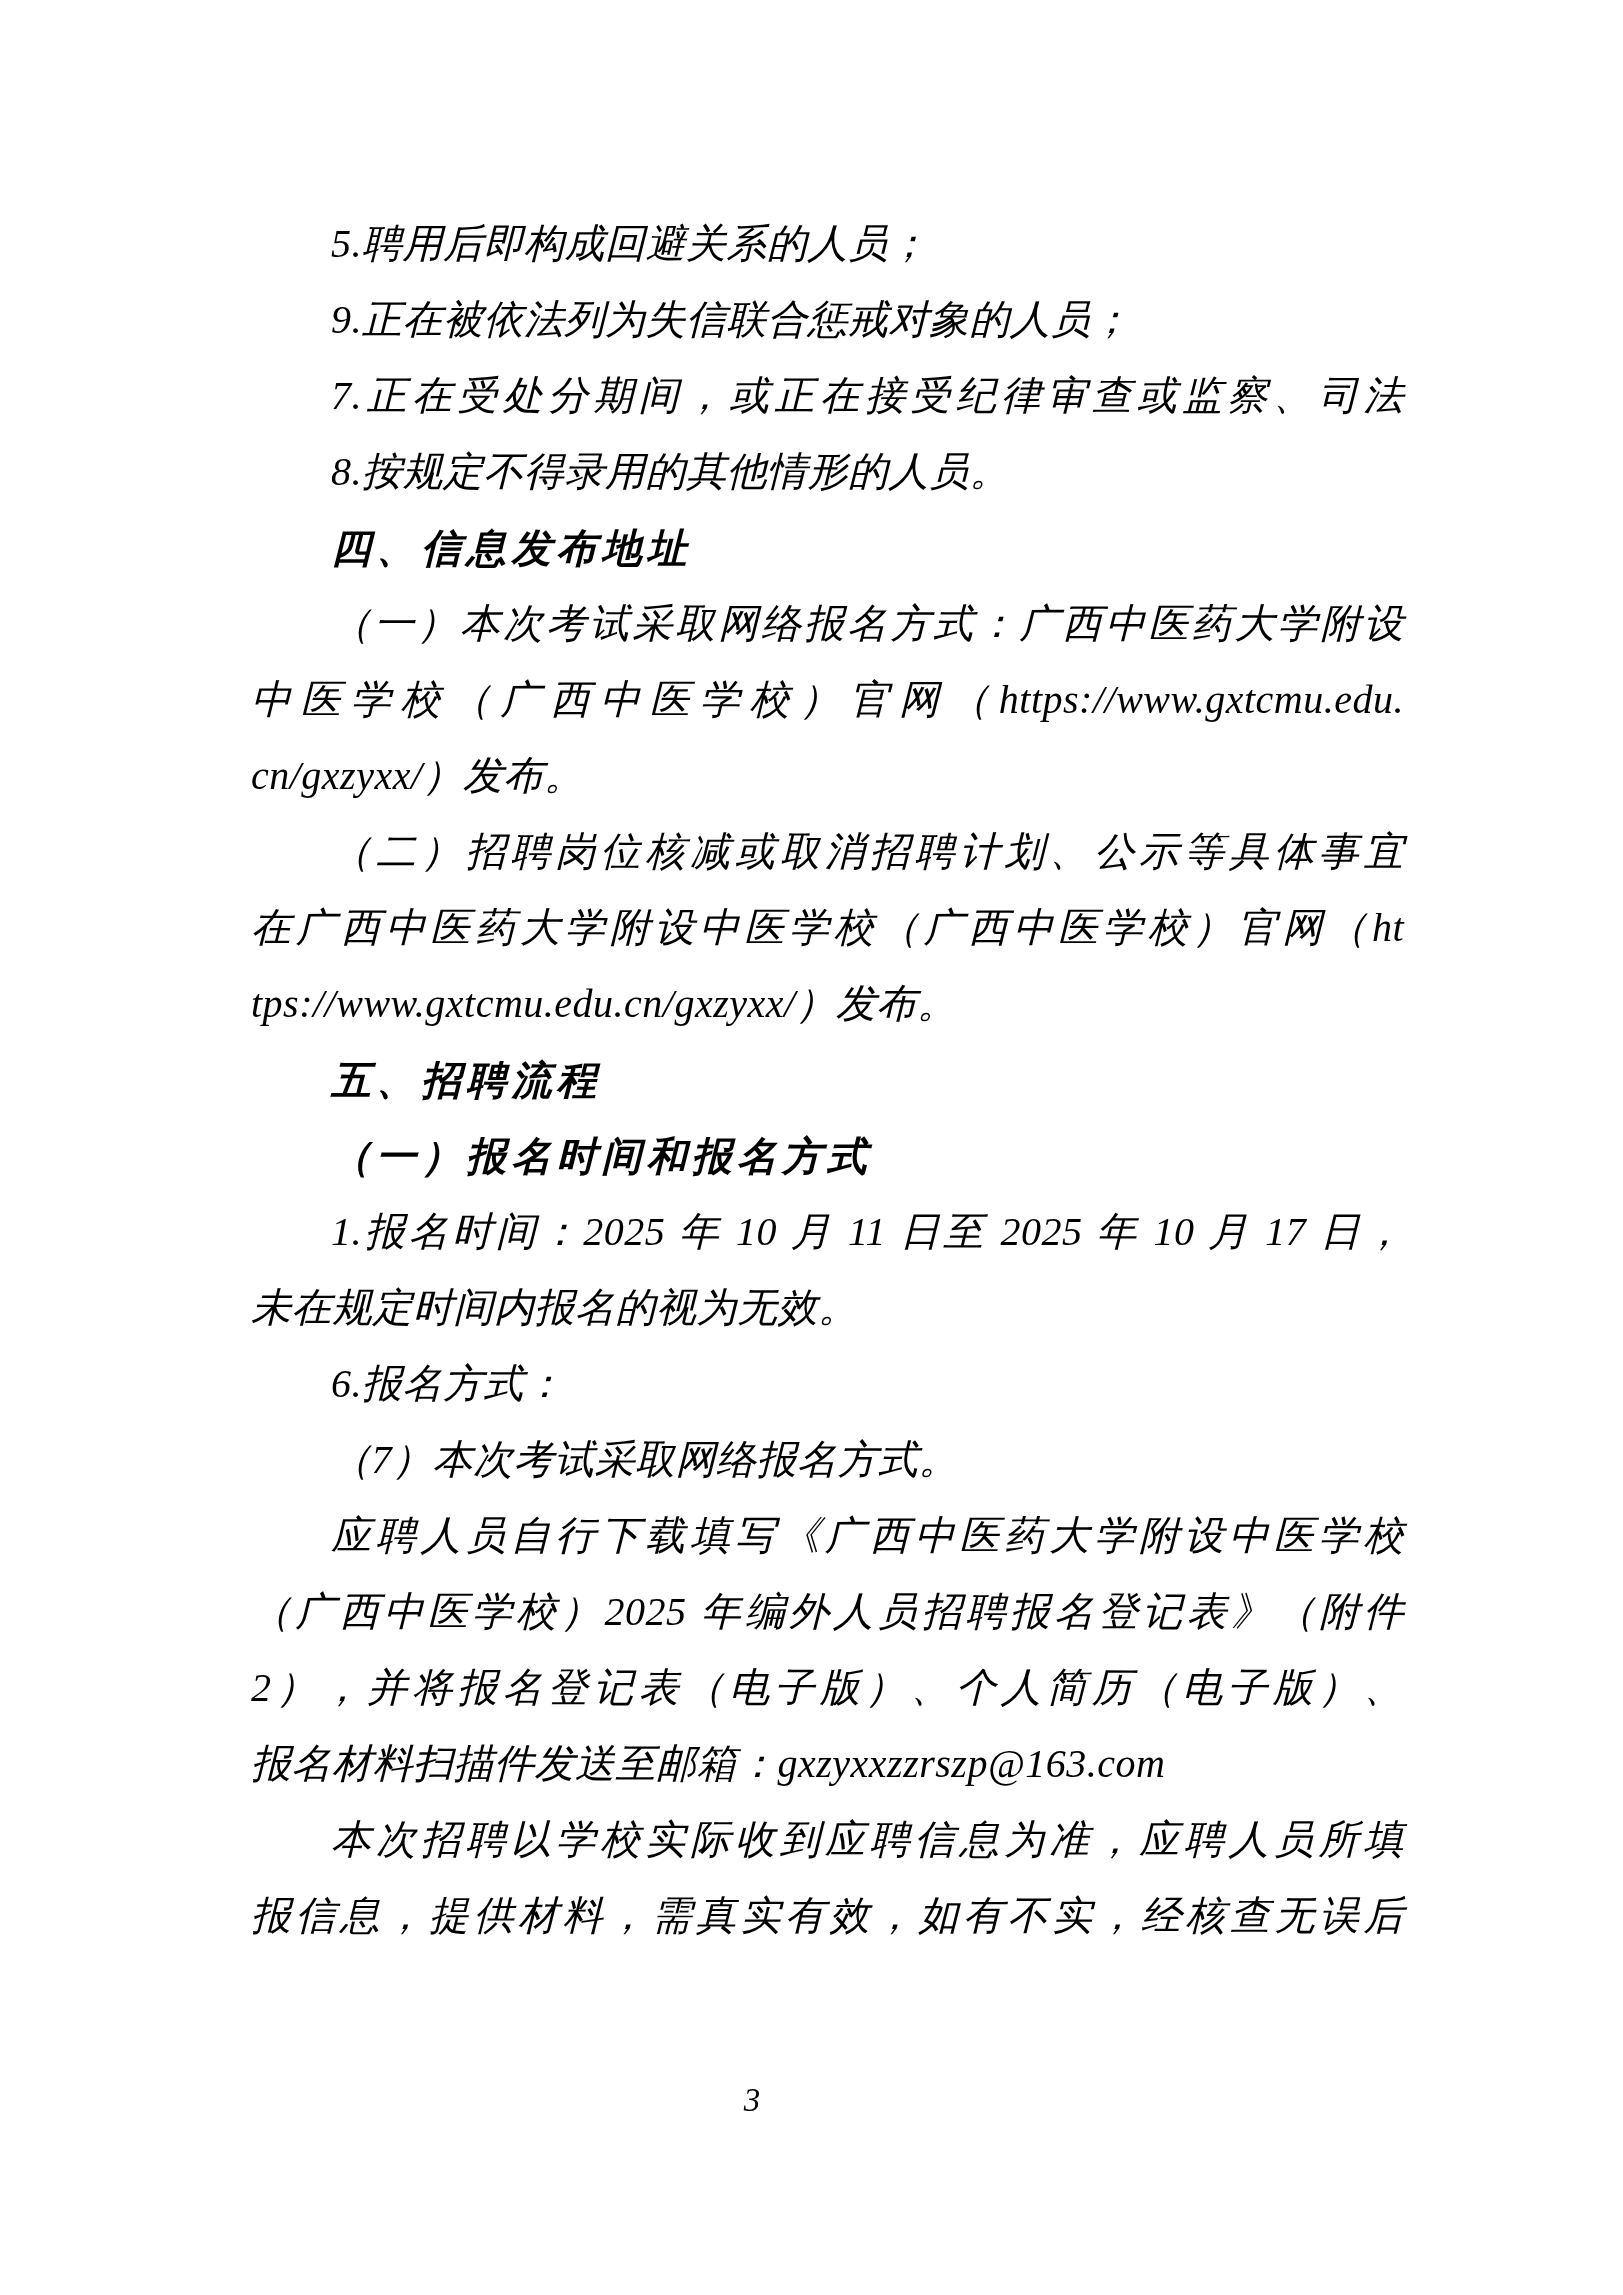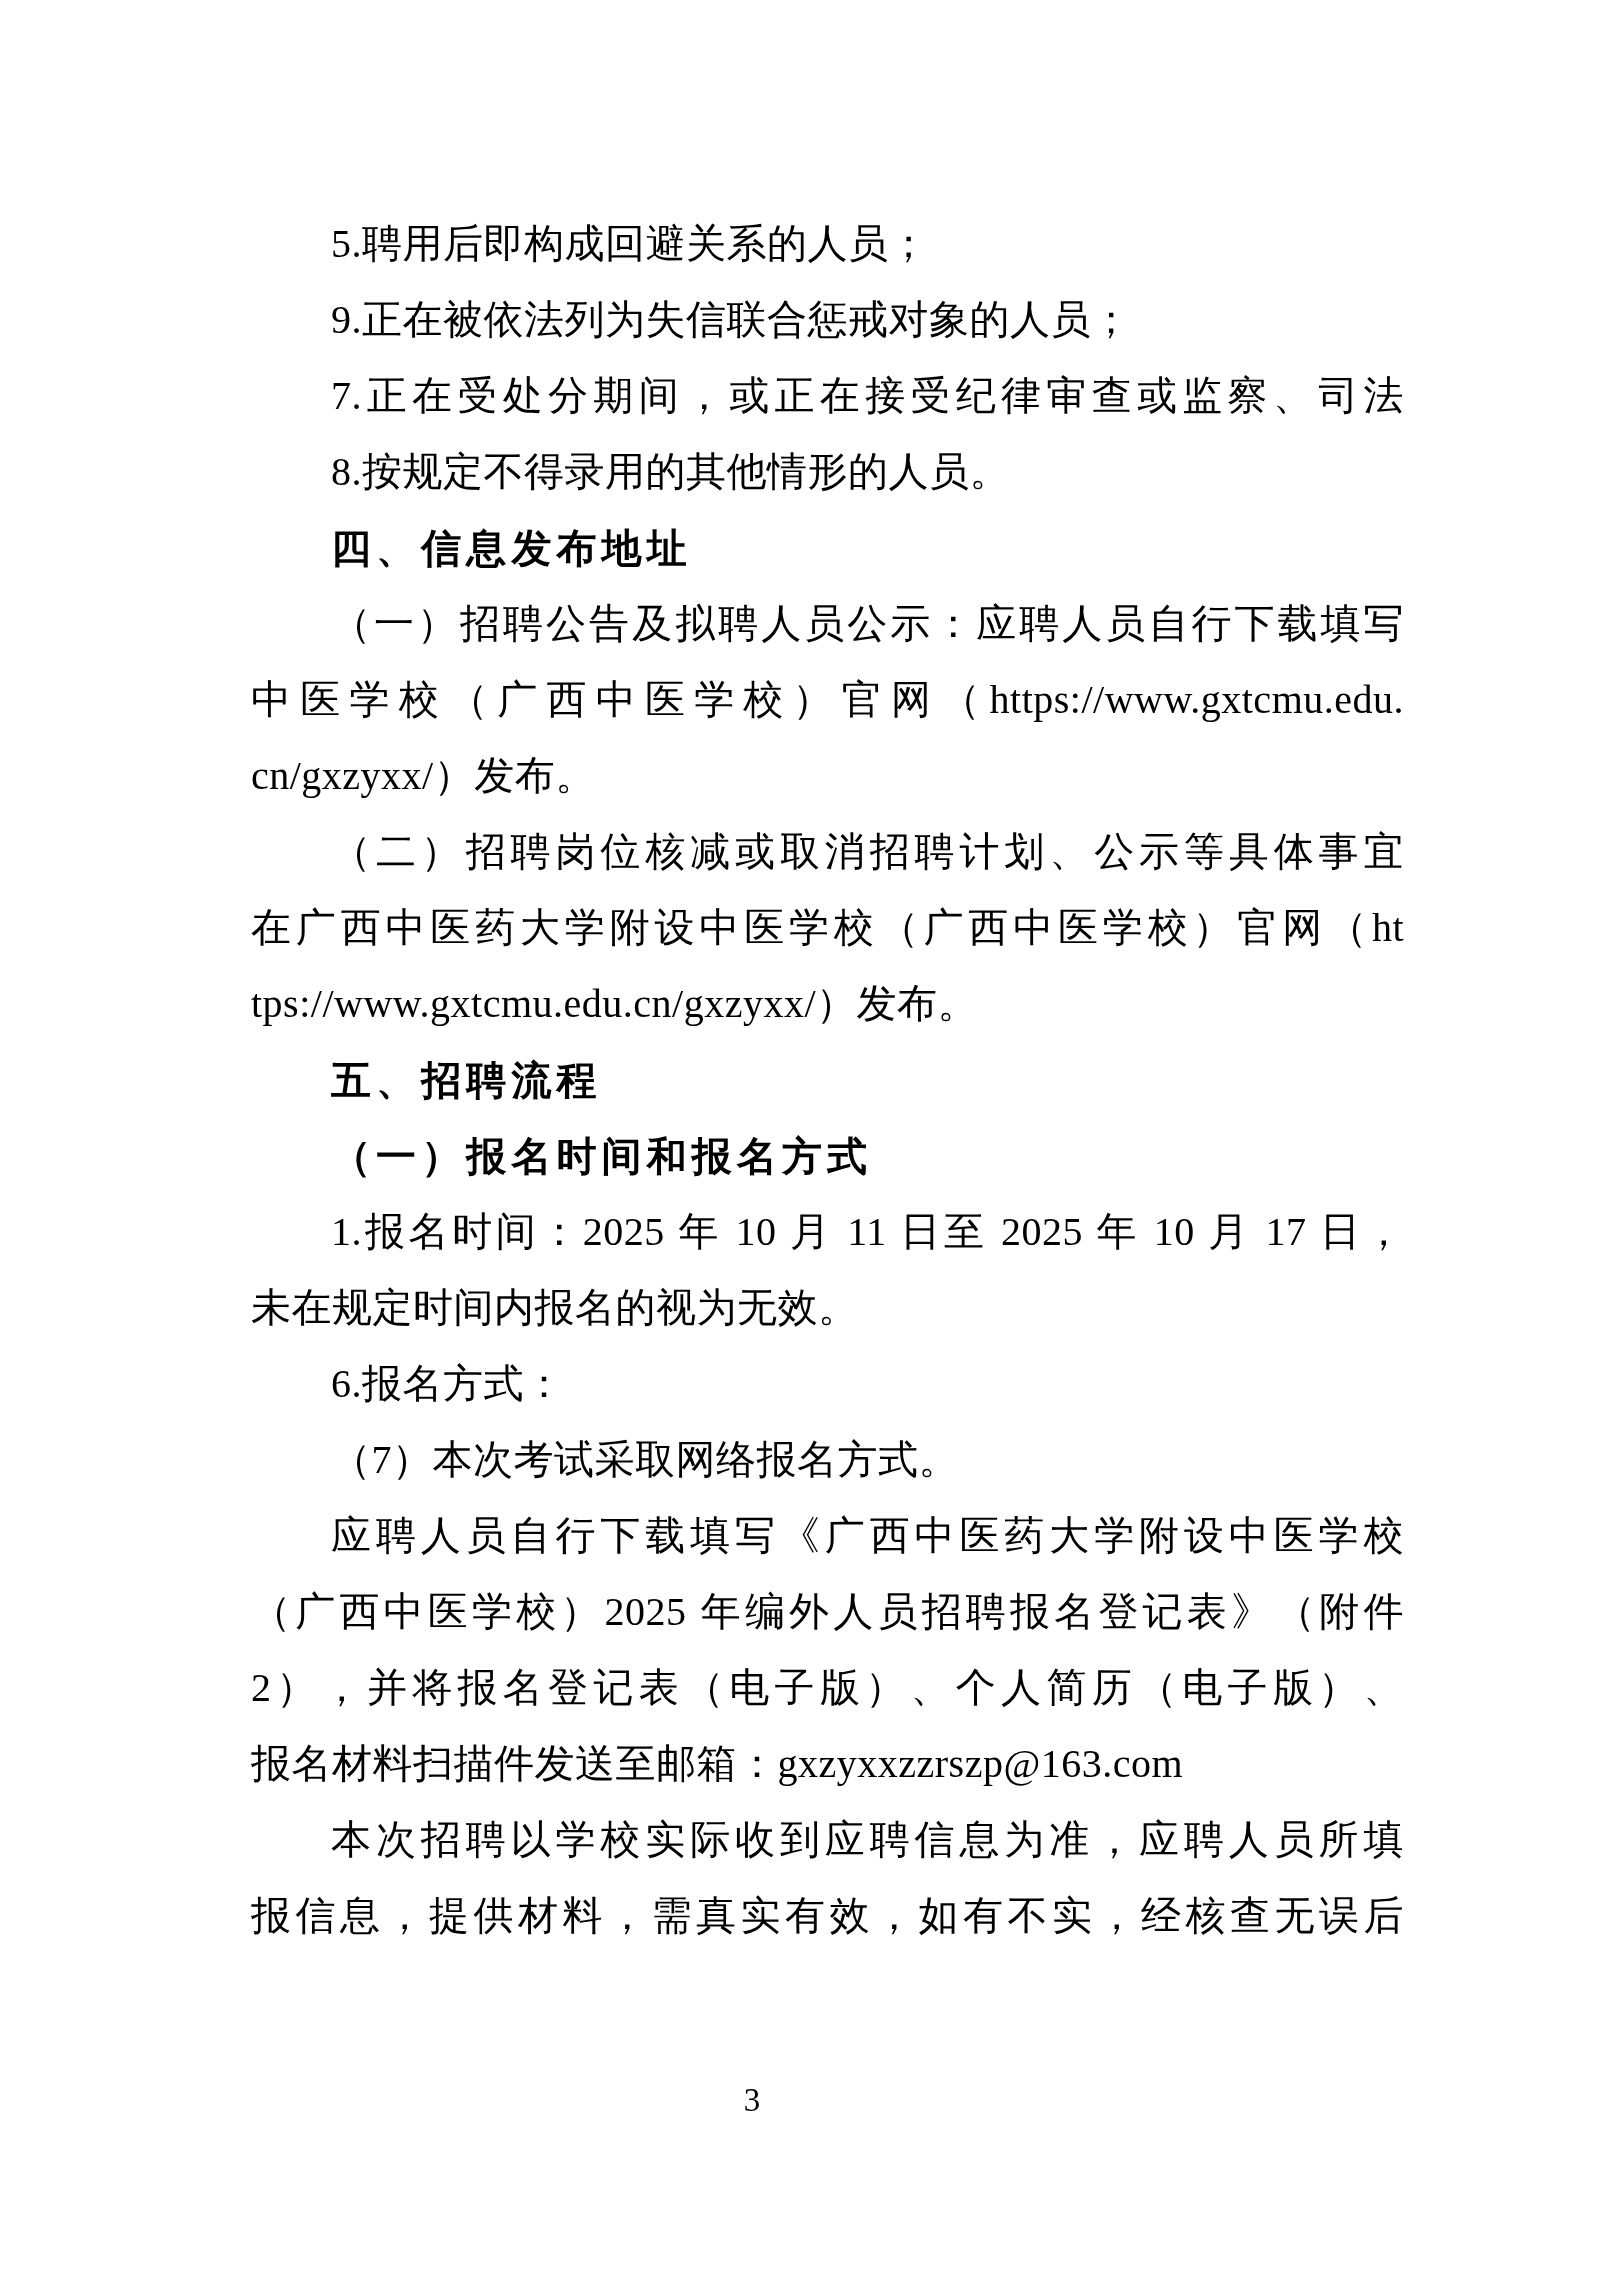--- a/index.html
+++ b/index.html
@@ -8,20 +8,21 @@
     background: #ffffff;
   }
   .page {
     position: relative;
     width: 1504px;
     height: 2295px;
     background: #ffffff;
     overflow: hidden;
     font-family: "Liberation Serif", "DejaVu Serif", serif;
     color: #000000;
+    font-style: italic;
   }
   .content {
     position: absolute;
     left: 251px;
     top: 206px;
     width: 1153px;
   }
   .line {
     font-size: 40px;
     line-height: 76px;
@@ -55,21 +56,21 @@
 </head>
 <body>
 
 <div class="page">
   <div class="content">
     <div class="line indent">5.聘用后即构成回避关系的人员；</div>
     <div class="line indent">9.正在被依法列为失信联合惩戒对象的人员；</div>
     <div class="line indent fill">7.正在受处分期间，或正在接受纪律审查或监察、司法</div>
     <div class="line indent">8.按规定不得录用的其他情形的人员。</div>
     <div class="line indent hei">四、信息发布地址</div>
-    <div class="line indent fill">（一）招聘公告及拟聘人员公示：应聘人员自行下载填写</div>
+    <div class="line indent fill">（一）本次考试采取网络报名方式：广西中医药大学附设</div>
     <div class="line fill">中医学校（广西中医学校）官网（https://www.gxtcmu.edu.</div>
     <div class="line">cn/gxzyxx/）发布。</div>
     <div class="line indent fill">（二）招聘岗位核减或取消招聘计划、公示等具体事宜</div>
     <div class="line fill">在广西中医药大学附设中医学校（广西中医学校）官网（ht</div>
     <div class="line">tps://www.gxtcmu.edu.cn/gxzyxx/）发布。</div>
     <div class="line indent hei">五、招聘流程</div>
     <div class="line indent hei">（一）报名时间和报名方式</div>
     <div class="line indent fill">1.报名时间：2025 年 10 月 11 日至 2025 年 10 月 17 日，</div>
     <div class="line">未在规定时间内报名的视为无效。</div>
     <div class="line indent">6.报名方式：</div>

